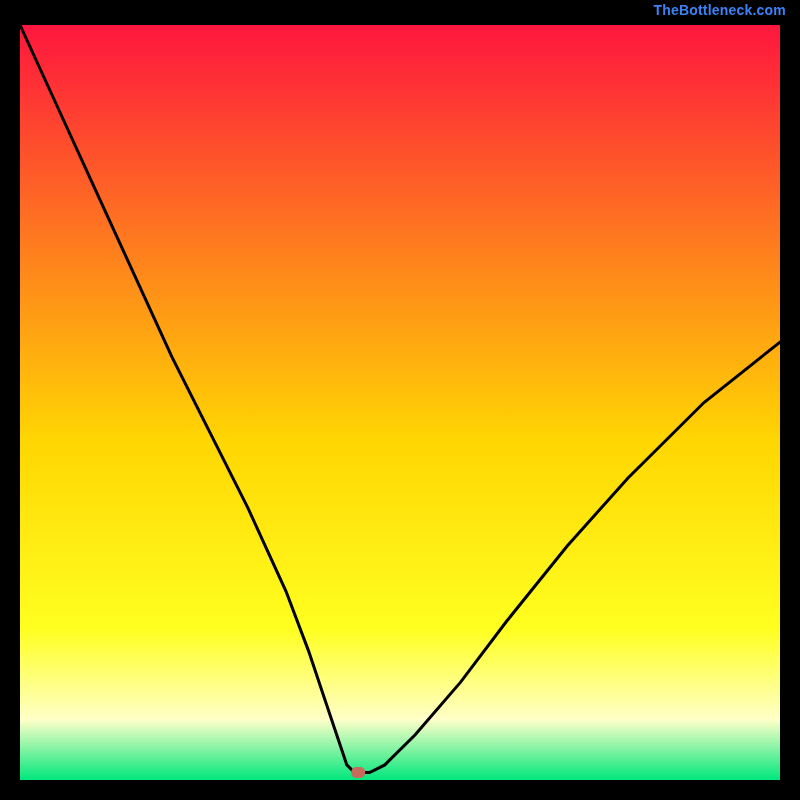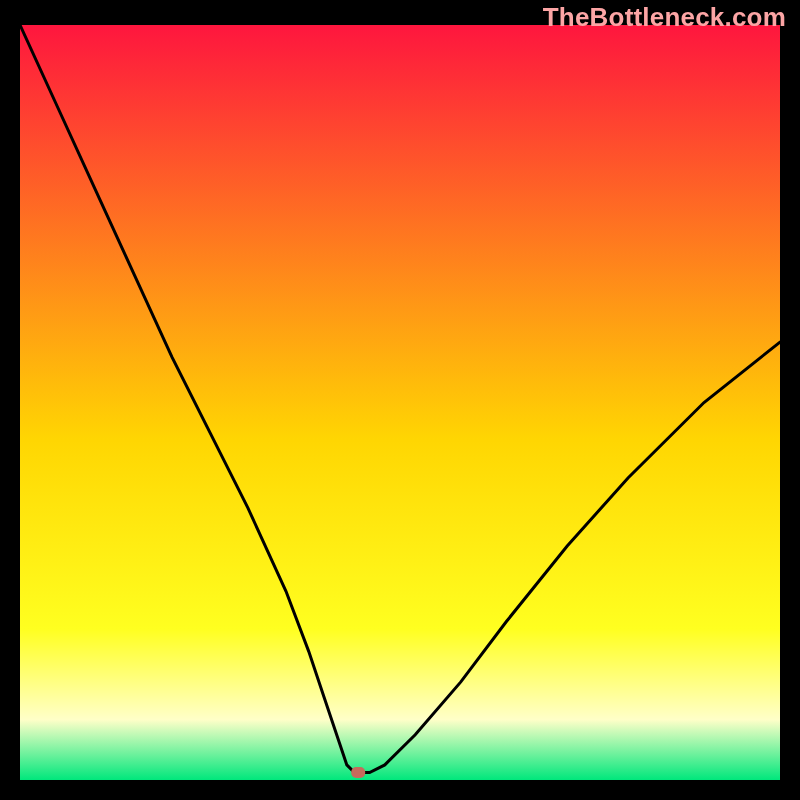--- a/index.html
+++ b/index.html
@@ -14,23 +14,23 @@
   .frame {
     position: relative;
     width: 800px;
     height: 800px;
     background: #000;
   }
   .watermark {
     position: absolute;
     top: 2px;
     right: 14px;
-    font-size: 26px;
+    font-size: 14px;
     font-weight: 600;
-    color: #fca5a5;
+    color: #3b82f6;
     letter-spacing: 0.2px;
     z-index: 5;
   }
   .plot {
     position: absolute;
     left: 20px;
     top: 25px;
     width: 760px;
     height: 755px;
   }

